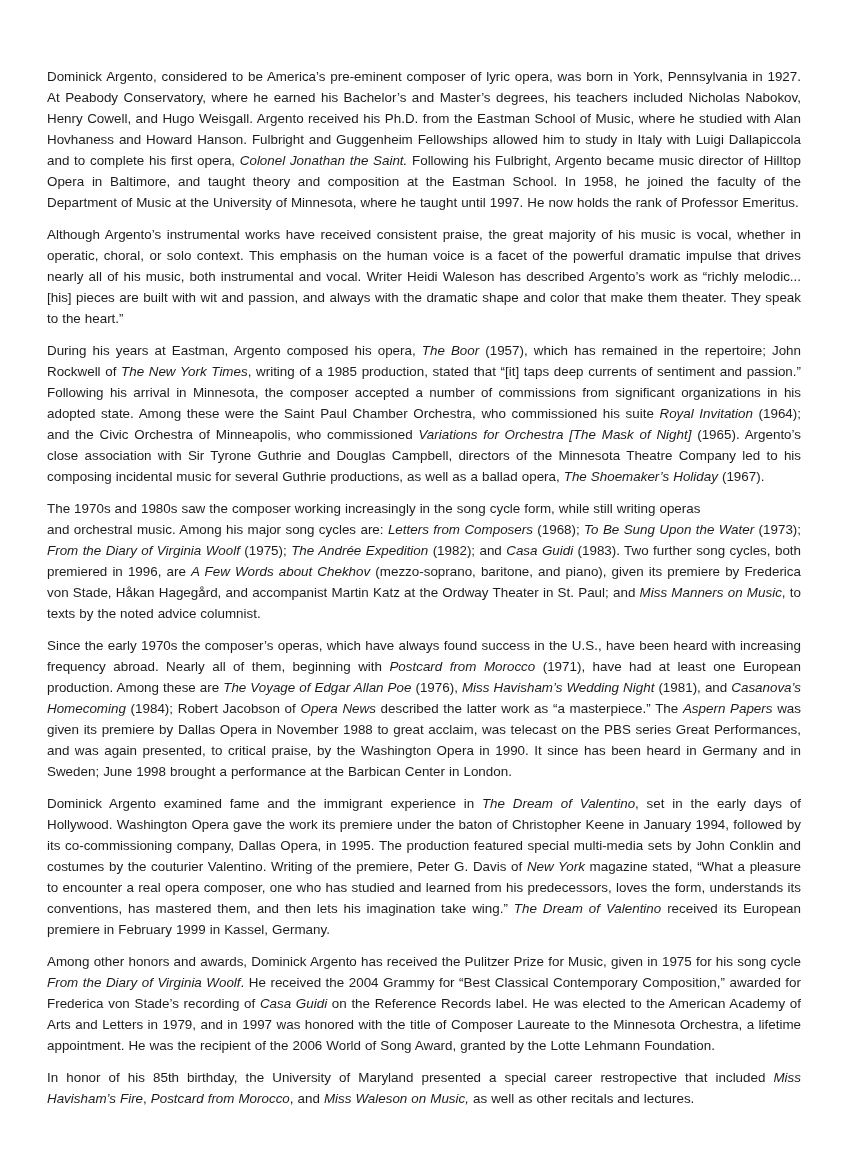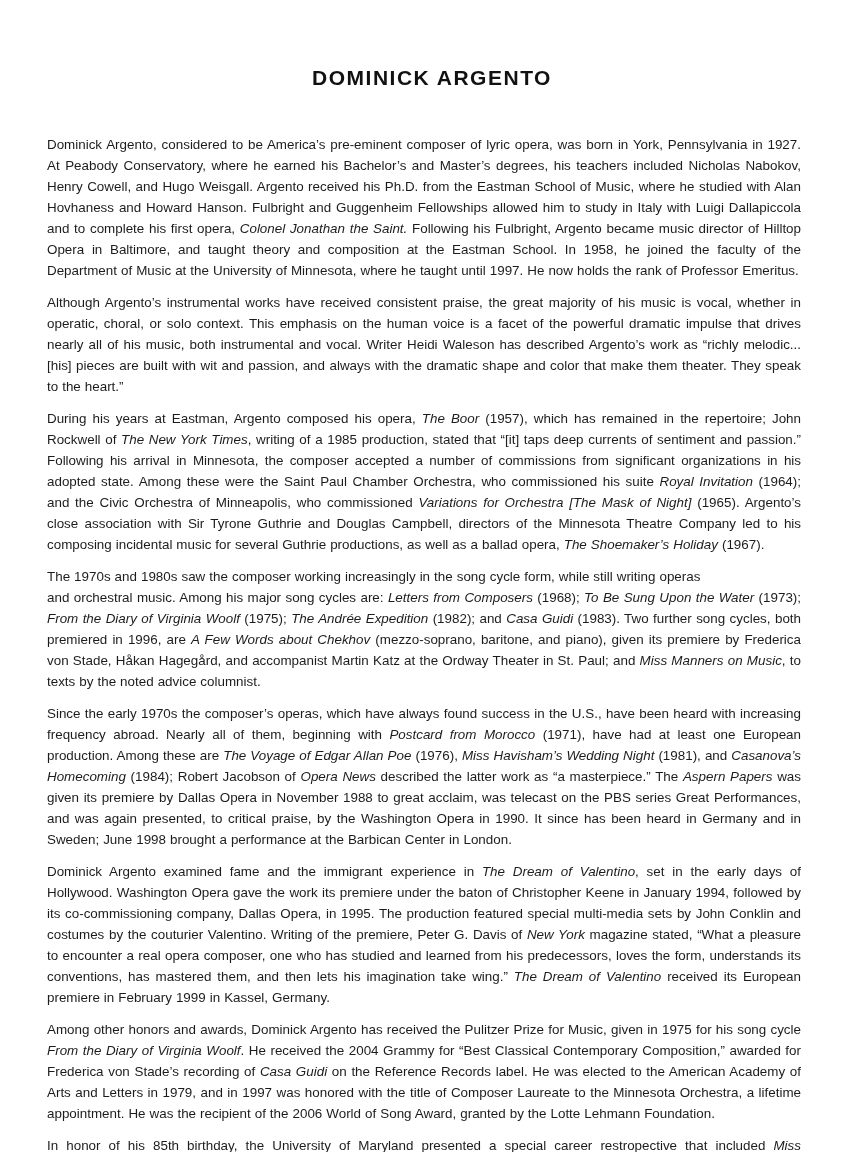--- a/index.html
+++ b/index.html
@@ -35,21 +35,20 @@
     word-spacing: 0.3px;
   }
   .content p.para em {
     font-style: italic;
   }
 </style>
 </head>
 <body>
 
 <div class="page">
-  <h1 class="title">DOMINICK ARGENTO</h1>
   <main class="content" id="paragraphs">
       <p class="para">Dominick Argento, considered to be America’s pre-eminent composer of lyric opera, was born in York, Pennsylvania in 1927. At Peabody Conservatory, where he earned his Bachelor’s and Master’s degrees, his teachers included Nicholas Nabokov, Henry Cowell, and Hugo Weisgall. Argento received his Ph.D. from the Eastman School of Music, where he studied with Alan Hovhaness and Howard Hanson. Fulbright and Guggenheim Fellowships allowed him to study in Italy with Luigi Dallapiccola and to complete his first opera, <em>Colonel Jonathan the Saint.</em> Following his Fulbright, Argento became music director of Hilltop Opera in Baltimore, and taught theory and composition at the Eastman School. In 1958, he joined the faculty of the Department of Music at the University of Minnesota, where he taught until 1997. He now holds the rank of Professor Emeritus.</p>
       <p class="para">Although Argento’s instrumental works have received consistent praise, the great majority of his music is vocal, whether in operatic, choral, or solo context. This emphasis on the human voice is a facet of the powerful dramatic impulse that drives nearly all of his music, both instrumental and vocal. Writer Heidi Waleson has described Argento’s work as “richly melodic... [his] pieces are built with wit and passion, and always with the dramatic shape and color that make them theater. They speak to the heart.”</p>
       <p class="para">During his years at Eastman, Argento composed his opera, <em>The Boor</em> (1957), which has remained in the repertoire; John Rockwell of <em>The New York Times</em>, writing of a 1985 production, stated that “[it] taps deep currents of sentiment and passion.” Following his arrival in Minnesota, the composer accepted a number of commissions from significant organizations in his adopted state. Among these were the Saint Paul Chamber Orchestra, who commissioned his suite <em>Royal Invitation</em> (1964); and the Civic Orchestra of Minneapolis, who commissioned <em>Variations for Orchestra [The Mask of Night]</em> (1965). Argento’s close association with Sir Tyrone Guthrie and Douglas Campbell, directors of the Minnesota Theatre Company led to his composing incidental music for several Guthrie productions, as well as a ballad opera, <em>The Shoemaker’s Holiday</em> (1967).</p>
       <p class="para">The 1970s and 1980s saw the composer working increasingly in the song cycle form, while still writing operas<br>and orchestral music. Among his major song cycles are: <em>Letters from Composers</em> (1968); <em>To Be Sung Upon the Water</em> (1973); <em>From the Diary of Virginia Woolf</em> (1975); <em>The Andrée Expedition</em> (1982); and <em>Casa Guidi</em> (1983). Two further song cycles, both premiered in 1996, are <em>A Few Words about Chekhov</em> (mezzo-soprano, baritone, and piano), given its premiere by Frederica von Stade, Håkan Hagegård, and accompanist Martin Katz at the Ordway Theater in St. Paul;  and <em>Miss Manners on Music</em>, to texts by the noted advice columnist.</p>
       <p class="para">Since the early 1970s the composer’s operas, which have always found success in the U.S., have been heard with increasing frequency abroad. Nearly all of them, beginning with <em>Postcard from Morocco</em> (1971), have had at least one European production. Among these are <em>The Voyage of Edgar Allan Poe</em> (1976), <em>Miss Havisham’s Wedding Night</em> (1981), and <em>Casanova’s Homecoming</em> (1984); Robert Jacobson of <em>Opera News</em> described the latter work as “a masterpiece.” The <em>Aspern Papers</em> was given its premiere by Dallas Opera in November 1988 to great acclaim, was telecast on the PBS series Great Performances, and was again presented, to critical praise, by the Washington Opera in 1990. It since has been heard in Germany and in Sweden; June 1998 brought a performance at the Barbican Center in London.</p>
       <p class="para">Dominick Argento examined fame and the immigrant experience in <em>The Dream of Valentino</em>, set in the early days of Hollywood. Washington Opera gave the work its premiere under the baton of Christopher Keene in January 1994, followed by its co-commissioning company, Dallas Opera, in 1995. The production featured special multi-media sets by John Conklin and costumes by the couturier Valentino. Writing of the premiere, Peter G. Davis of <em>New York</em> magazine stated, “What a pleasure to encounter a real opera composer, one who has studied and learned from his predecessors, loves the form, understands its conventions, has mastered them, and then lets his imagination take wing.” <em>The Dream of Valentino</em> received its European premiere in February 1999 in Kassel, Germany.</p>
       <p class="para">Among other honors and awards, Dominick Argento has received the Pulitzer Prize for Music, given in 1975 for his song cycle <em>From the Diary of Virginia Woolf</em>.  He received the 2004 Grammy for “Best Classical Contemporary Composition,” awarded for Frederica von Stade’s recording of <em>Casa Guidi</em> on the Reference Records label.  He was elected to the American Academy of Arts and Letters in 1979, and in 1997 was honored with the title of Composer Laureate to the Minnesota Orchestra, a lifetime appointment. He was the recipient of the 2006 World of Song Award, granted by the Lotte Lehmann Foundation.</p>
       <p class="para">In honor of his 85th birthday, the University of Maryland presented a special career restropective that included <em>Miss Havisham’s Fire</em>, <em>Postcard from Morocco</em>, and <em>Miss Waleson on Music,</em> as well as other recitals and lectures.</p>
     </main>

